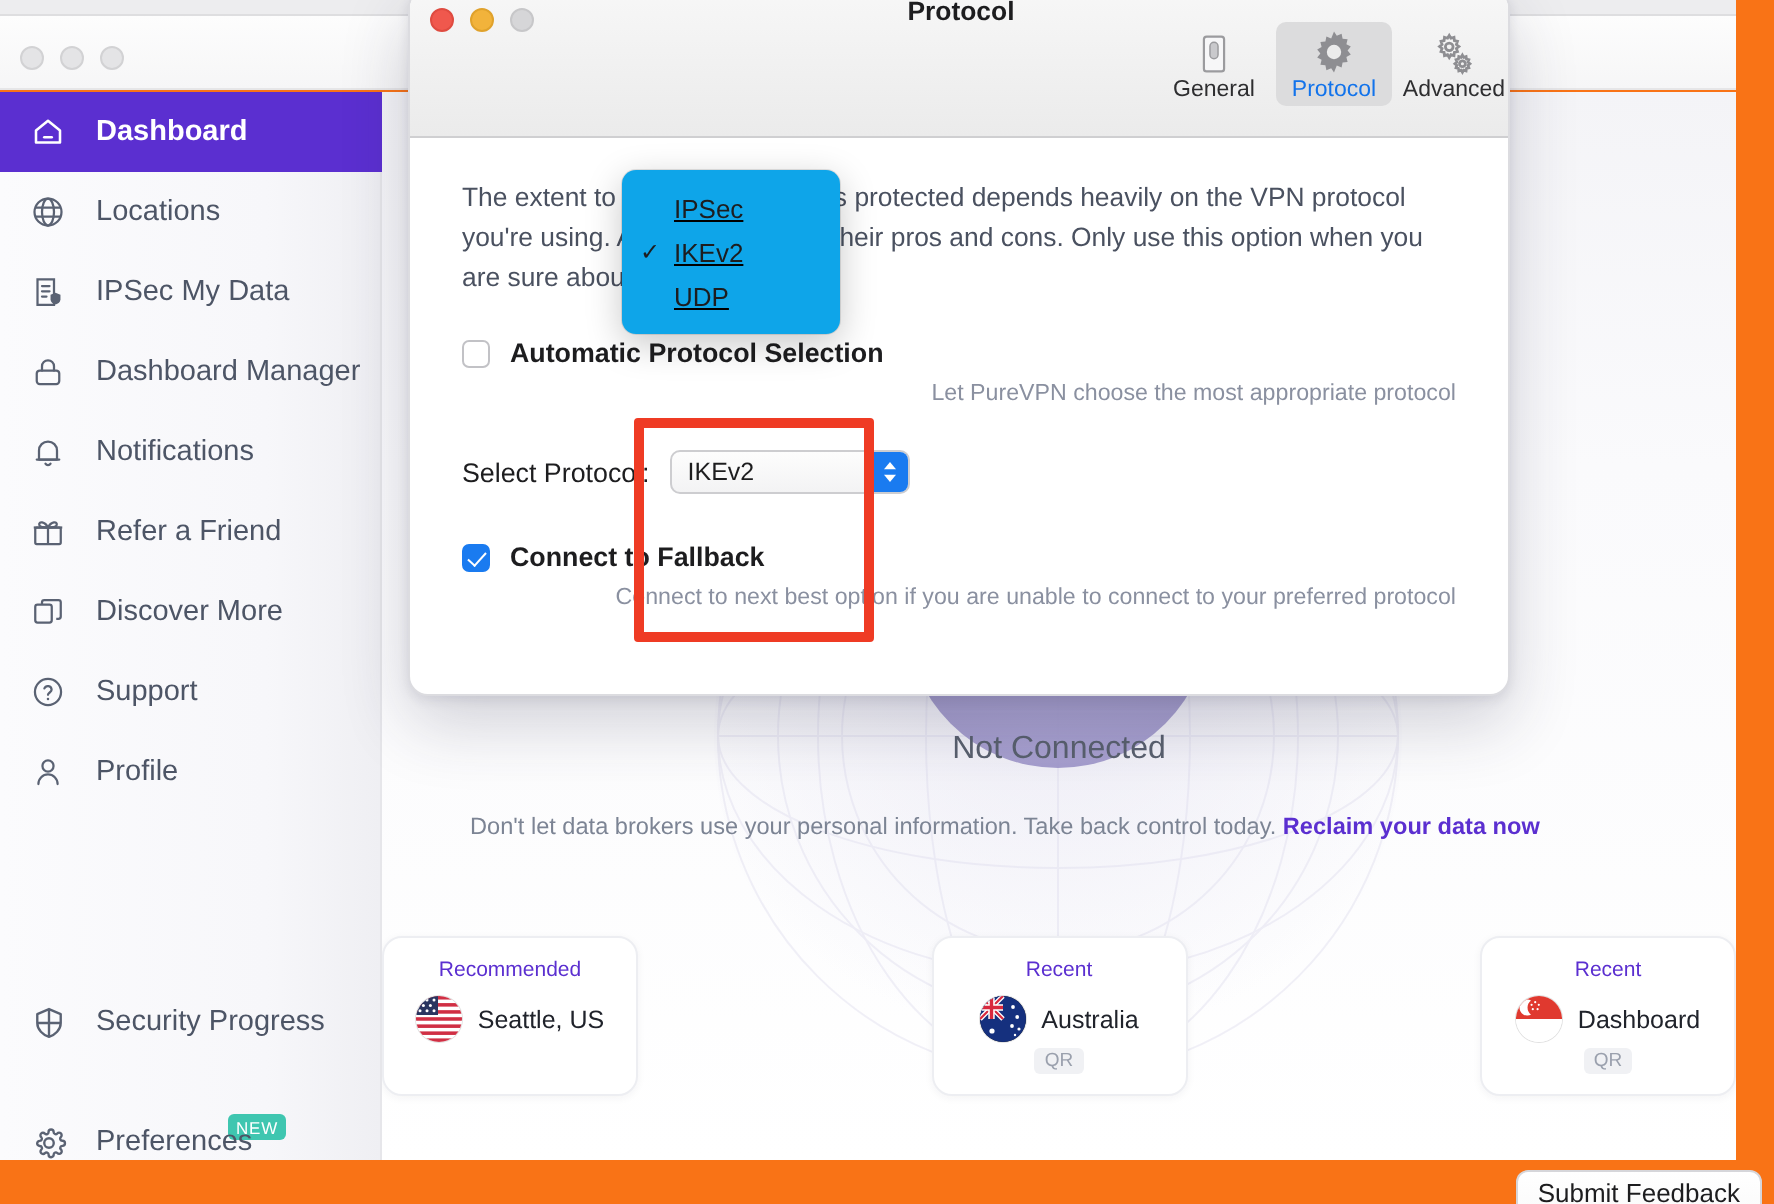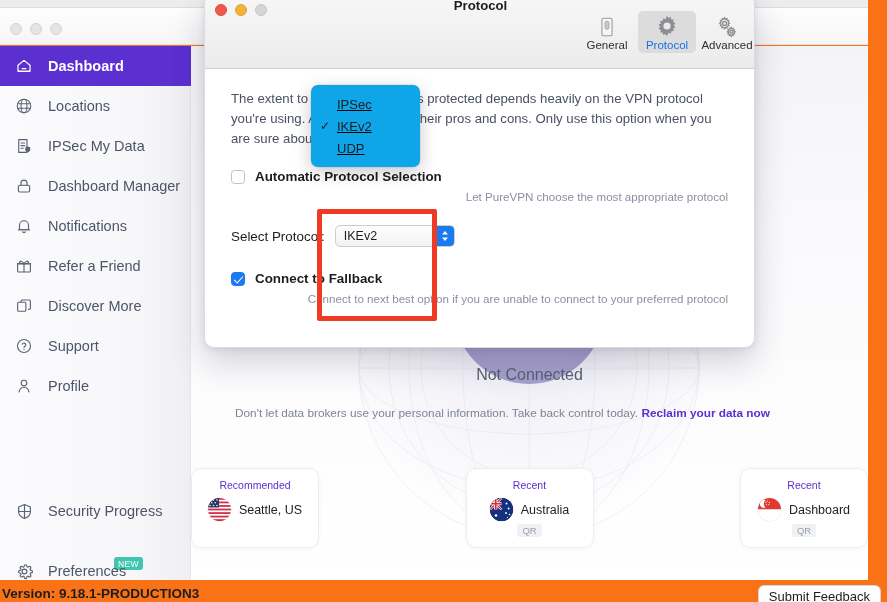--- a/index.html
+++ b/index.html
@@ -355,21 +355,20 @@
       <span class="ico">
         <svg width="19" height="19" viewBox="0 0 24 24" fill="none" stroke="#5a6273" stroke-width="1.5" stroke-linejoin="round">
           <circle cx="12" cy="12" r="3"></circle>
           <path d="M19.2 14.6 a1.3 1.3 0 0 0 .26 1.44 l.05 .05 a1.6 1.6 0 1 1 -2.26 2.26 l-.05 -.05 a1.3 1.3 0 0 0 -1.44 -.26 a1.3 1.3 0 0 0 -.8 1.2 v.13 a1.6 1.6 0 1 1 -3.2 0 v-.07 a1.3 1.3 0 0 0 -.85 -1.2 a1.3 1.3 0 0 0 -1.44 .26 l-.05 .05 a1.6 1.6 0 1 1 -2.26 -2.26 l.05 -.05 a1.3 1.3 0 0 0 .26 -1.44 a1.3 1.3 0 0 0 -1.2 -.8 h-.13 a1.6 1.6 0 1 1 0 -3.2 h.07 a1.3 1.3 0 0 0 1.2 -.85 a1.3 1.3 0 0 0 -.26 -1.44 l-.05 -.05 a1.6 1.6 0 1 1 2.26 -2.26 l.05 .05 a1.3 1.3 0 0 0 1.44 .26 h.06 a1.3 1.3 0 0 0 .8 -1.2 v-.13 a1.6 1.6 0 1 1 3.2 0 v.07 a1.3 1.3 0 0 0 .8 1.2 a1.3 1.3 0 0 0 1.44 -.26 l.05 -.05 a1.6 1.6 0 1 1 2.26 2.26 l-.05 .05 a1.3 1.3 0 0 0 -.26 1.44 v.06 a1.3 1.3 0 0 0 1.2 .8 h.13 a1.6 1.6 0 1 1 0 3.2 h-.07 a1.3 1.3 0 0 0 -1.2 .8 z"></path>
         </svg>
       </span>
       <span class="nav-label">Preferences</span>
     </div>
   </nav>
 
-  <div class="version-line">Version: 9.18.1-PRODUCTION3</div>
 
   <section class="main">
     <div class="globe-bg"></div>
     <svg class="globe-rings" viewBox="0 0 344 344">
       <g fill="none" stroke="#d8d6ea" stroke-width="1">
         <circle cx="172" cy="172" r="170"></circle>
         <circle cx="172" cy="172" r="140"></circle>
         <circle cx="172" cy="172" r="108"></circle>
         <ellipse cx="172" cy="172" rx="170" ry="66"></ellipse>
         <ellipse cx="172" cy="172" rx="170" ry="120"></ellipse>

